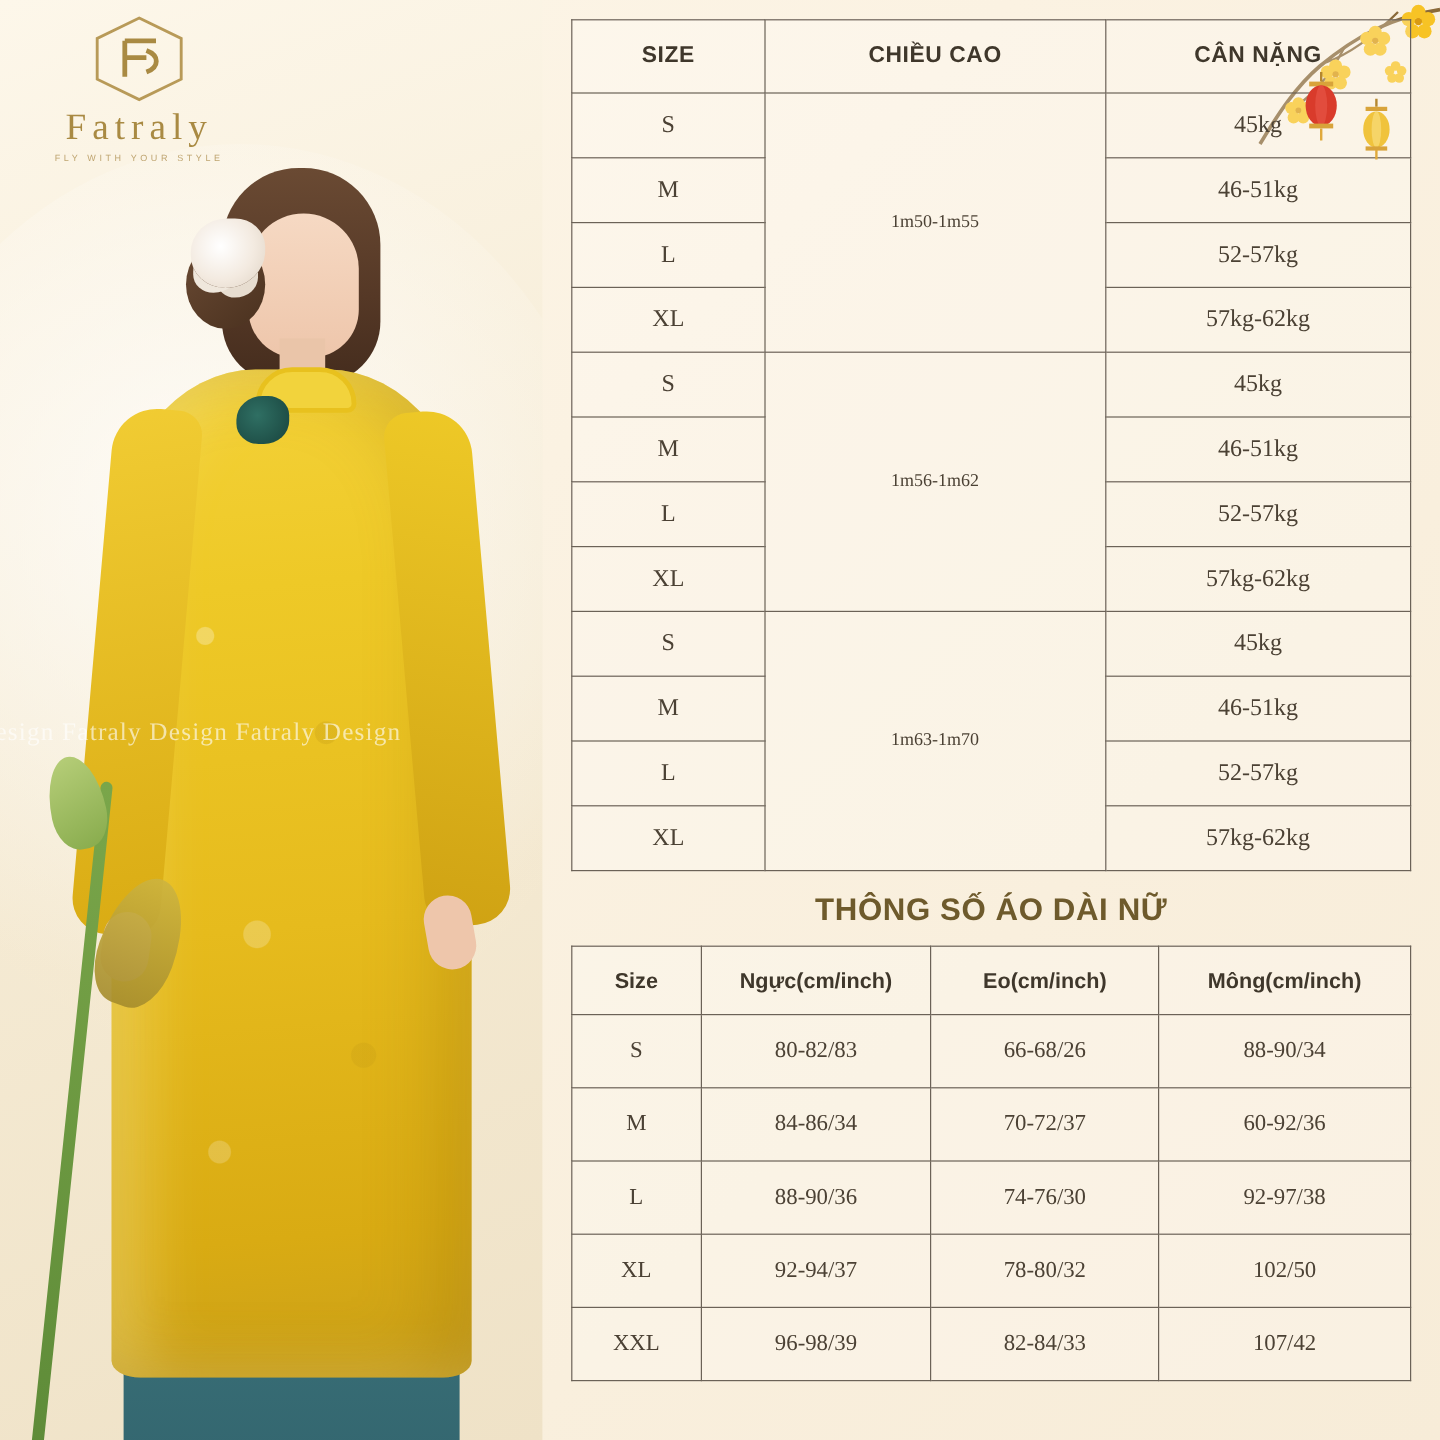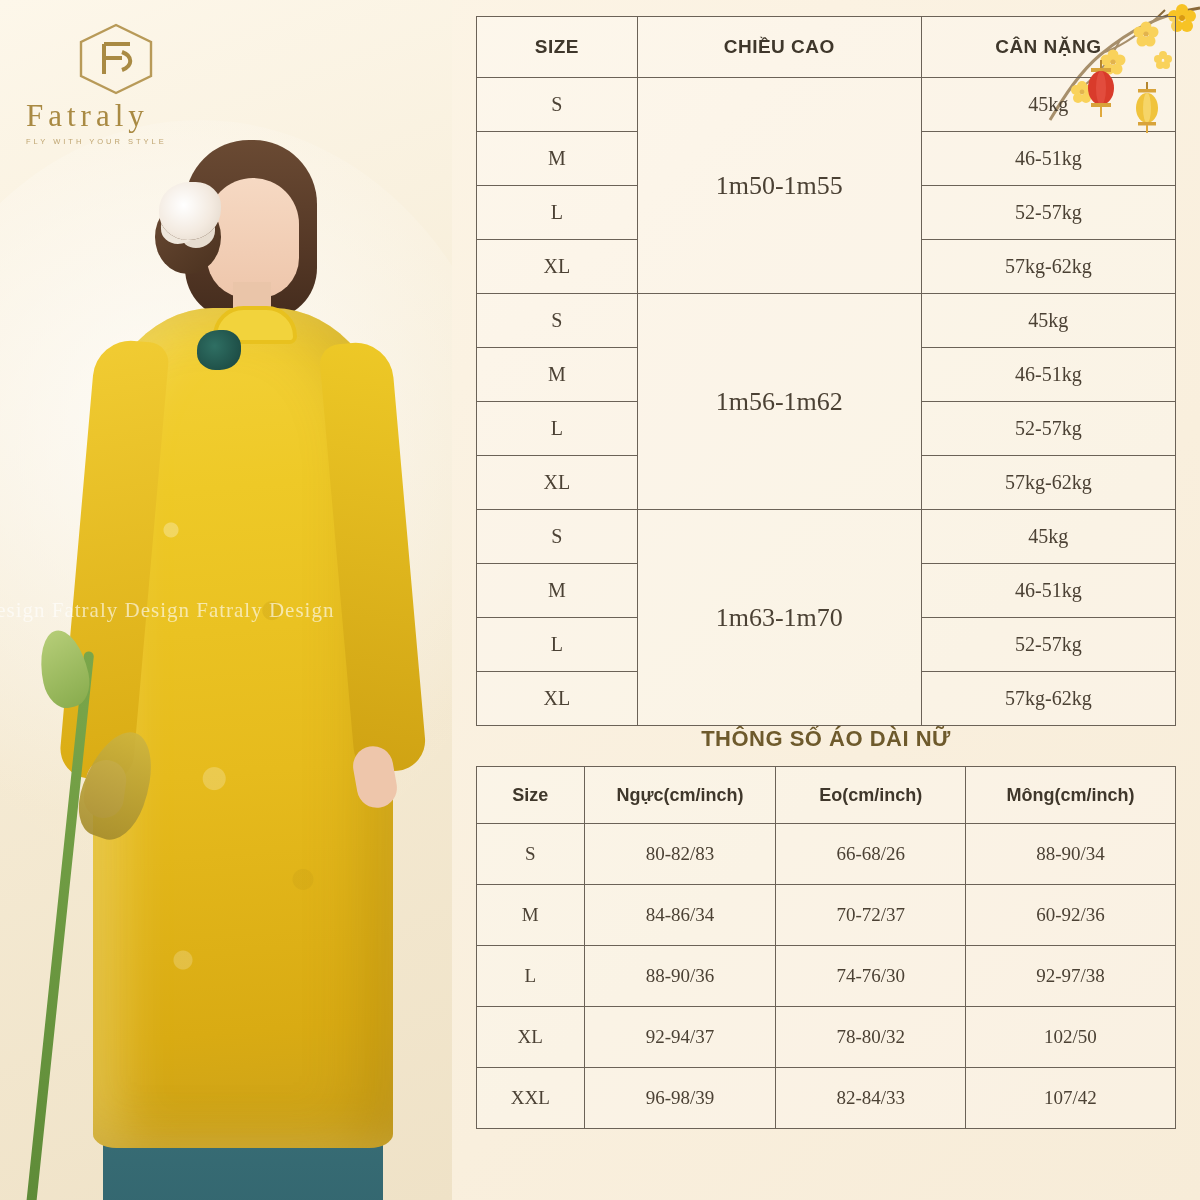--- a/index.html
+++ b/index.html
@@ -193,23 +193,23 @@
     font-size: 21px;
     letter-spacing: 1px;
     font-family: "Liberation Serif", serif;
     white-space: nowrap;
     pointer-events: none;
   }
 
   
   .logo-block {
     position: absolute;
-    left: 26px; top: 22px;
+    left: 26px; top: 12px;
     width: 180px;
-    text-align: left;
+    text-align: center;
     z-index: 5;
   }
   .logo-mark {
     width: 82px; height: 74px;
     margin: 0 auto 2px auto;
   }
   .logo-name {
     font-family: "Liberation Serif", serif;
     font-size: 31px;
     letter-spacing: 5px;
@@ -253,21 +253,22 @@
     text-align: center;
     color: #6e5a2c;
     font-weight: bold;
     letter-spacing: 0.5px;
   }
   #title-size {
     font-size: 25px;
     margin-top: 30px;
   }
   #title-specs {
-    font-size: 22px;
+    font-size: 26px;
+    margin-top: 17px;
   }
   table {
     border-collapse: collapse;
     margin: 0 auto;
     background: rgba(255,255,255,0.25);
   }
   table td, table th {
     border: 1px solid #6b6257;
     color: #4b4134;
     font-family: Liberation Sans, sans-serif;
@@ -288,21 +289,21 @@
   #size-table .c-height { width: 285px; }
   #size-table .c-weight { width: 255px; }
   #size-table td {
     text-align: center;
     font-size: 20px;
     color: #4b4134;
     height: 51px;
     font-family: "Liberation Serif", serif;
   }
   #size-table td.height-cell {
-    font-size: 26px;
+    font-size: 15px;
   }
   
   #specs-table {
     width: 700px;
     margin-top: 14px;
   }
   #specs-table th {
     height: 54px;
     font-size: 18px;
     font-weight: bold;

